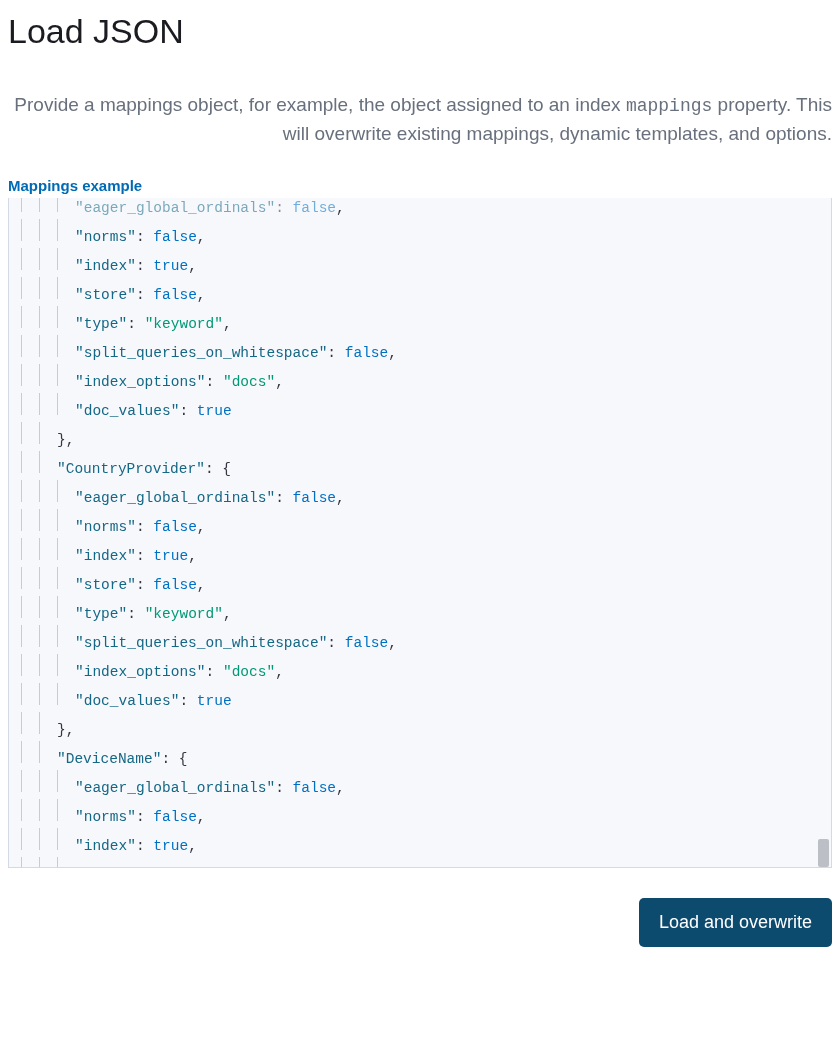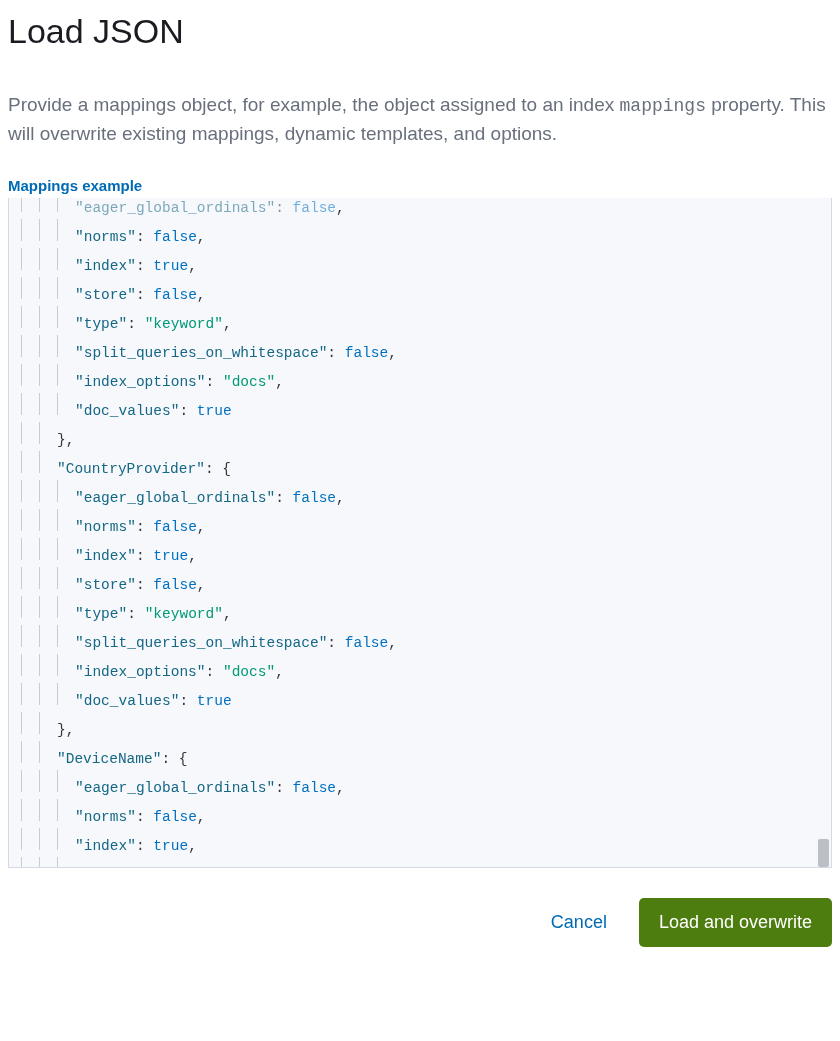--- a/index.html
+++ b/index.html
@@ -16,20 +16,21 @@
     font-weight: 400;
     margin: 4px 0 40px 0;
     color: #1a1c21;
   }
   .description {
     font-size: 19px;
     color: #69707d;
     line-height: 1.5;
     margin: 0 0 28px 0;
     font-weight: 400;
+    text-align: right;
   }
   .description code {
     font-family: "SFMono-Regular", Consolas, "Liberation Mono", Menlo, monospace;
     font-size: 18px;
     color: #69707d;
   }
   .label {
     font-size: 15px;
     font-weight: 600;
     color: #006bb4;
@@ -84,21 +85,21 @@
     border-radius: 5px;
     cursor: pointer;
     border: none;
     font-family: inherit;
   }
   .btn-text {
     background: transparent;
     color: #006bb4;
   }
   .btn-primary {
-    background: #4d7c0f;
+    background: #0c4a6e;
     color: #fff;
   }
 </style>
 </head>
 <body>
 
 <h1 class="title">Load JSON</h1>
 
 <p class="description">
   <span>Provide a mappings object, for example, the object assigned to an index </span><code>mappings</code><span> property. This will overwrite existing mappings, dynamic templates, and options.</span>
@@ -135,15 +136,14 @@
 
 
 
 
 
 </div>
   <div class="scrollbar-v"></div>
 </div>
 
 <div class="footer">
-  <button class="btn btn-text">Cancel</button>
   <button class="btn btn-primary">Load and overwrite</button>
 </div>
 
 </body></html>

